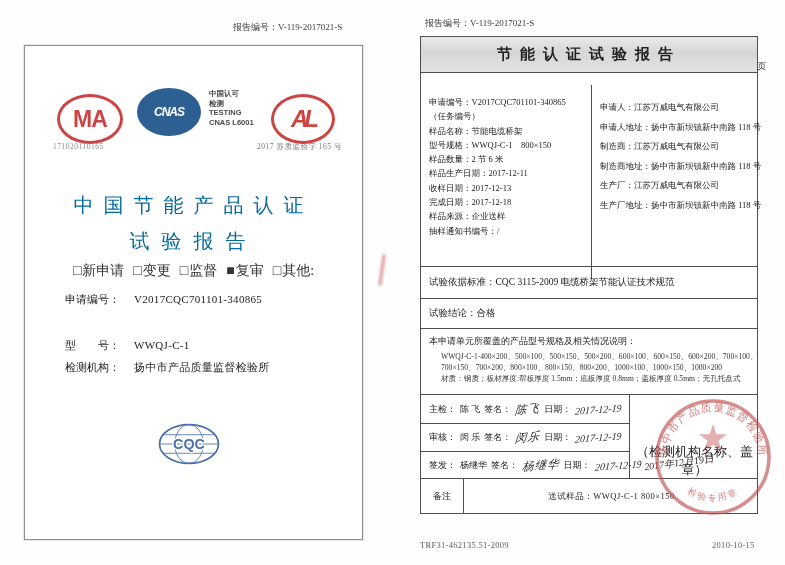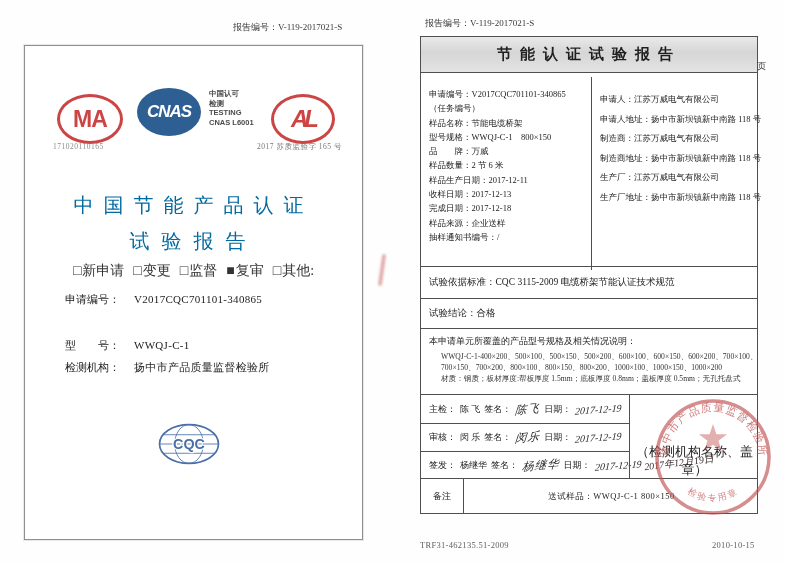--- a/index.html
+++ b/index.html
@@ -10,21 +10,21 @@
   .left-page{position:absolute;left:24px;top:45px;width:337px;height:493px;
              border:1px solid #8f8f8f;background:#ffffff;box-shadow:0 0 0 1px #e8e8e8;}
   .lp-report-no{position:absolute;left:233px;top:21px;font-size:9px;color:#3a3a3a;}
 
   .oval{position:absolute;border-radius:50%;display:flex;align-items:center;justify-content:center;
         font-family:"Liberation Sans",sans-serif;font-weight:bold;}
   .oval-red{border:3px solid #cc4444;color:#cc4444;}
   .ma{left:32px;top:48px;width:60px;height:44px;font-size:23px;letter-spacing:-1px;}
   .cal{left:246px;top:48px;width:58px;height:44px;font-size:24px;letter-spacing:-4px;font-style:italic;}
   .cnas{left:112px;top:42px;width:64px;height:48px;background:#2e5f93;color:#ffffff;
-        font-style:italic;font-size:17px;letter-spacing:-1px;border:none;}
+        font-style:italic;font-size:12px;letter-spacing:-1px;border:none;}
   .cnas-caption{position:absolute;left:184px;top:43px;width:72px;
                 font-family:"Liberation Sans",sans-serif;font-size:7.5px;line-height:9.5px;
                 font-weight:bold;color:#4a4a4a;}
   .logo-code{position:absolute;font-size:7.5px;color:#8a8a8a;letter-spacing:.5px;}
   .ma-code{left:28px;top:96px;}
   .cal-code{left:232px;top:96px;color:#777;}
 
   .lp-title{position:absolute;left:0;width:100%;text-align:center;font-size:20px;color:#0369a1;
             font-weight:500;}
   .lp-title1{top:146px;letter-spacing:10px;}
@@ -47,21 +47,21 @@
   .rp-report-no{position:absolute;left:425px;top:17px;font-size:9px;color:#3a3a3a;}
   .rp-page-no{position:absolute;left:700px;top:17px;font-size:9px;color:#3a3a3a;letter-spacing:1px;margin-top:43px;}
 
   .rp-table{position:absolute;left:420px;top:36px;width:338px;height:478px;
             border:1px solid #4f4f4f;box-sizing:border-box;background:#fff;}
   .rpt-row{position:absolute;left:0;width:100%;box-sizing:border-box;}
   .rpt-title{top:0;height:36px;border-bottom:1px solid #4f4f4f;
              background:linear-gradient(180deg,#e9e9e9,#d6d6d6 45%,#e3e3e3);
              display:flex;align-items:center;justify-content:center;
              font-size:15px;font-weight:600;letter-spacing:8px;color:#1f1f1f;}
-  .rpt-info{top:40px;height:193px;}
+  .rpt-info{top:48px;height:193px;}
   .info-l{position:absolute;left:0;top:0;width:170px;height:100%;box-sizing:border-box;
           padding:10px 4px 0 8px;font-size:8.5px;line-height:14.3px;color:#222;}
   .info-r{position:absolute;left:170px;top:0;width:168px;height:100%;box-sizing:border-box;
           border-left:1px solid #4f4f4f;padding:13px 2px 0 8px;font-size:8.5px;line-height:19.5px;color:#222;}
   .il,.ir{white-space:nowrap;}
   .rpt-standard{top:229px;height:32px;border-top:1px solid #4f4f4f;display:flex;align-items:center;
                 padding-left:8px;font-size:9.5px;color:#222;}
   .rpt-conclusion{top:261px;height:30px;border-top:1px solid #4f4f4f;display:flex;align-items:center;
                   padding-left:8px;font-size:9.5px;color:#222;}
   .rpt-coverage{top:291px;height:66px;border-top:1px solid #4f4f4f;padding:6px 0 0 8px;color:#222;}
@@ -165,21 +165,20 @@
     <div class="rpt-row rpt-title">
       <span>节能认证试验报告</span>
     </div>
 
     <div class="rpt-row rpt-info">
       <div class="info-l">
         <div class="il">申请编号：V2017CQC701101-340865</div>
         <div class="il">（任务编号）</div>
         <div class="il">样品名称：节能电缆桥架</div>
         <div class="il">型号规格：WWQJ-C-1　800×150</div>
-        <div class="il">品　　牌：万威</div>
         <div class="il">样品数量：2 节 6 米</div>
         <div class="il">样品生产日期：2017-12-11</div>
         <div class="il">收样日期：2017-12-13</div>
         <div class="il">完成日期：2017-12-18</div>
         <div class="il">样品来源：企业送样</div>
         <div class="il">抽样通知书编号：/</div>
       </div>
       <div class="info-r">
         <div class="ir">申请人：江苏万威电气有限公司</div>
         <div class="ir">申请人地址：扬中市新坝镇新中南路 118 号</div>

